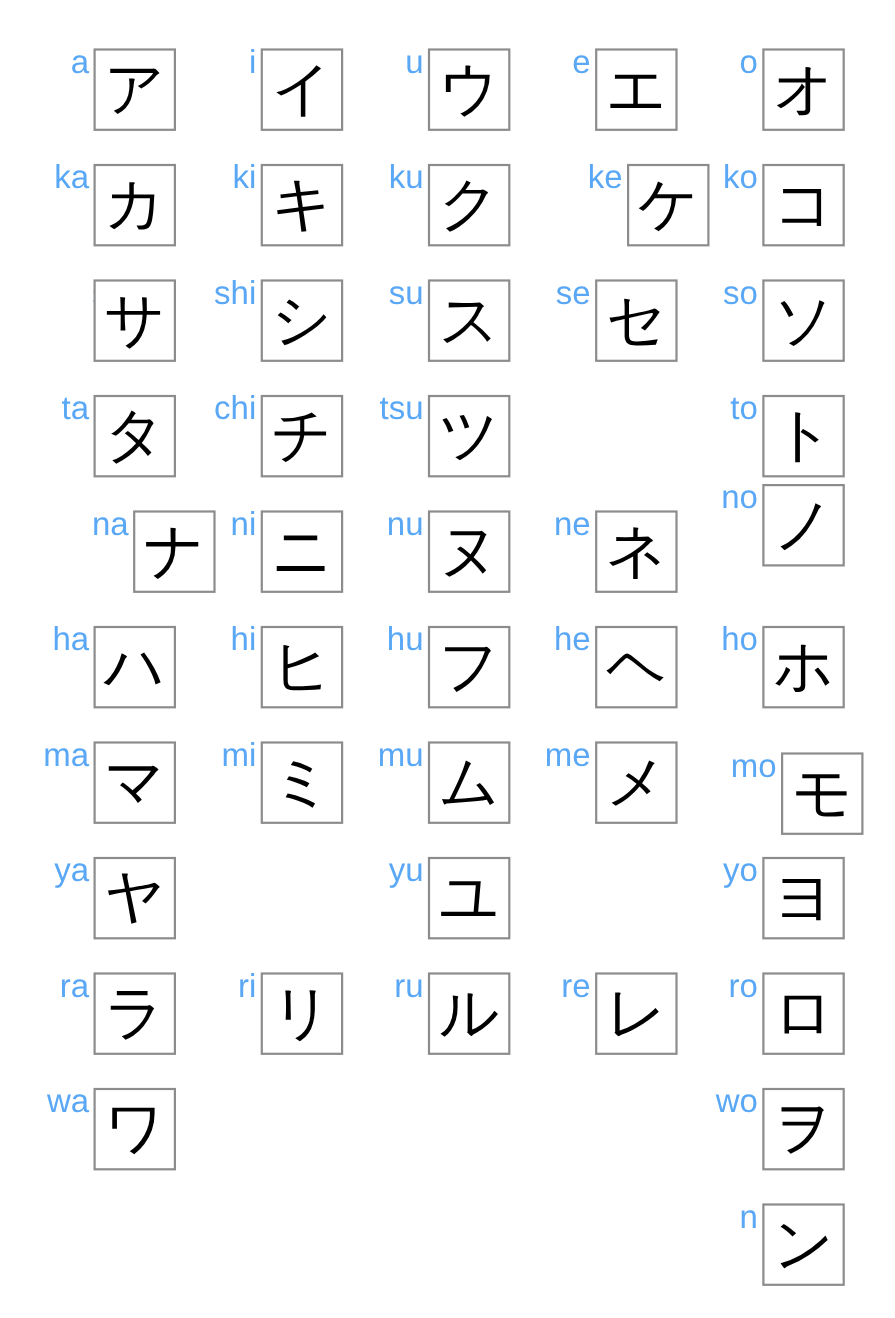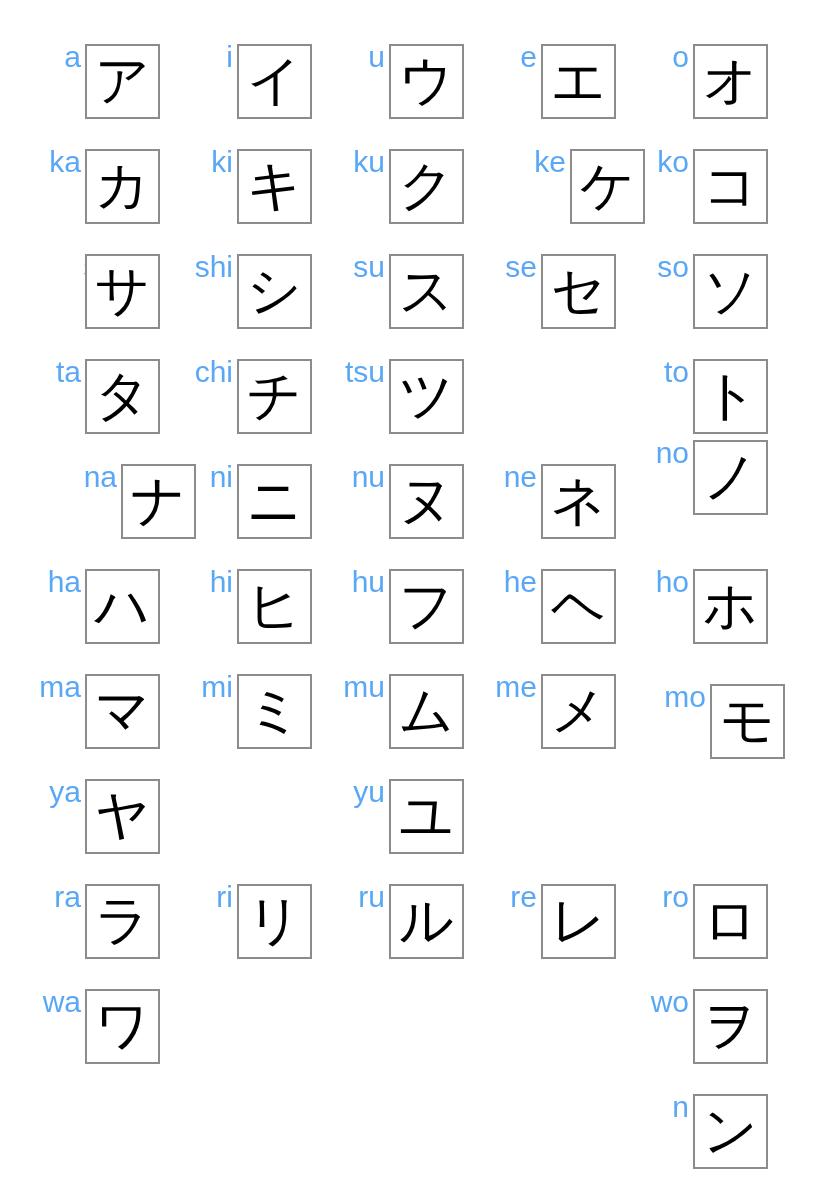--- a/index.html
+++ b/index.html
@@ -280,20 +280,26 @@
       <div class="kana-box">
         <span class="kana-glyph">ヤ</span>
       </div>
     </div>
     <div class="kana-cell" style="left: 389px; top: 779px;">
       <div class="kana-romaji">yu</div>
       <div class="kana-box">
         <span class="kana-glyph">ユ</span>
       </div>
     </div>
+    <div class="kana-cell" style="left: 693px; top: 779px;">
+      <div class="kana-romaji">yo</div>
+      <div class="kana-box">
+        <span class="kana-glyph">ヨ</span>
+      </div>
+    </div>
     <div class="kana-cell" style="left: 85px; top: 884px;">
       <div class="kana-romaji">ra</div>
       <div class="kana-box">
         <span class="kana-glyph">ラ</span>
       </div>
     </div>
     <div class="kana-cell" style="left: 237px; top: 884px;">
       <div class="kana-romaji">ri</div>
       <div class="kana-box">
         <span class="kana-glyph">リ</span>

